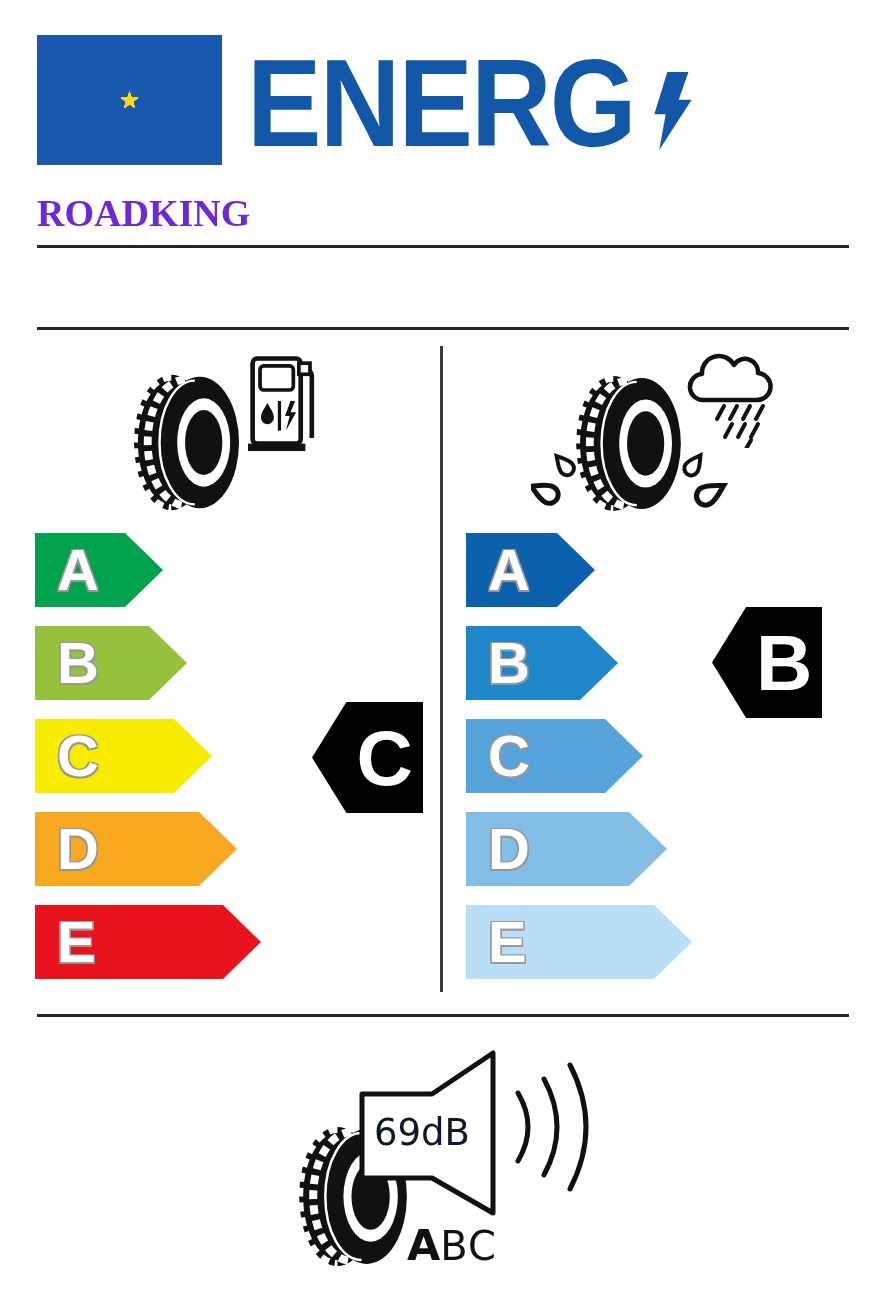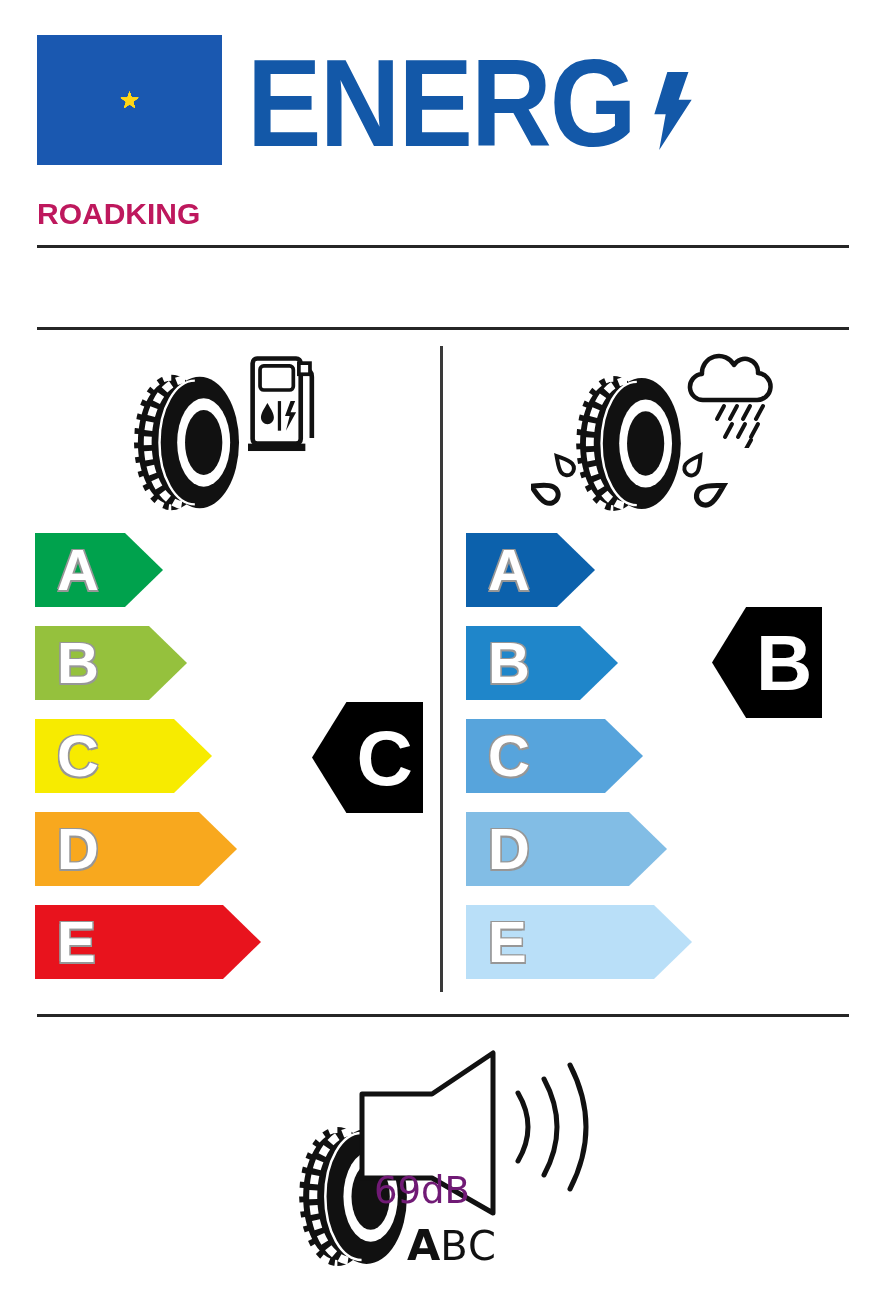--- a/index.html
+++ b/index.html
@@ -21,22 +21,22 @@
   .s8 {transform:translate(-50%,-50%) rotate(210deg) translateY(-45px) rotate(-210deg);}
   .s9 {transform:translate(-50%,-50%) rotate(240deg) translateY(-45px) rotate(-240deg);}
   .s10{transform:translate(-50%,-50%) rotate(270deg) translateY(-45px) rotate(-270deg);}
   .s11{transform:translate(-50%,-50%) rotate(300deg) translateY(-45px) rotate(-300deg);}
   .s12{transform:translate(-50%,-50%) rotate(330deg) translateY(-45px) rotate(-330deg);}
 
   .energ{position:absolute;left:247px;top:41px;font-size:124px;line-height:124px;font-weight:bold;
          color:#1358A8;letter-spacing:-2px;transform:scaleX(0.9);transform-origin:left top;white-space:nowrap;}
   .bolt{position:absolute;left:652px;top:72px;}
 
-  .brand{position:absolute;left:37px;top:192px;font-family:Liberation Sans, sans-serif;
-         font-size:30px;line-height:43px;font-weight:bold;color:#be185d;letter-spacing:0px;}
+  .brand{position:absolute;left:37px;top:192px;font-family:Liberation Serif, serif;
+         font-size:38px;line-height:43px;font-weight:bold;color:#6d28d9;letter-spacing:0px;}
 
   .hr{position:absolute;left:37px;width:812px;height:3px;background:#262626;}
   .hr1{top:245px;} .hr2{top:327px;} .hr3{top:1014px;}
 
   
   .vdivider{position:absolute;left:440px;top:346px;width:3px;height:646px;background:#3a3a3a;}
 
   .icon-abs{position:absolute;}
 
   
@@ -61,21 +61,21 @@
   .w-e{top:905px;width:226px;background:#B9DFF8;}
 
   
   .indicator{position:absolute;background:#000;display:flex;align-items:center;justify-content:center;
        clip-path:polygon(31% 0, 100% 0, 100% 100%, 31% 100%, 0 50%);}
   .indicator span{color:#fff;font-weight:bold;font-size:78px;line-height:1;margin-left:31%;}
   .ind-fuel{left:312px;top:702px;width:111px;height:111px;}
   .ind-wet {left:712px;top:607px;width:110px;height:111px;}
 
   
-  .db-value{position:absolute;left:374px;top:1172px;font-size:37px;line-height:37px;color:#701a75;
+  .db-value{position:absolute;left:374px;top:1114px;font-size:37px;line-height:37px;color:#0f172a;
             font-family:"DejaVu Sans",sans-serif;}
   .noise-classes{position:absolute;left:407px;top:1224px;display:flex;align-items:baseline;
             font-family:"DejaVu Sans",sans-serif;color:#111;}
   .noise-classes .nc-active{font-size:43px;line-height:1;font-weight:bold;}
   .noise-classes .nc-rest{font-size:40px;line-height:1;font-weight:normal;letter-spacing:1px;}
 </style>
 </head>
 <body>
 
 <div class="label">

